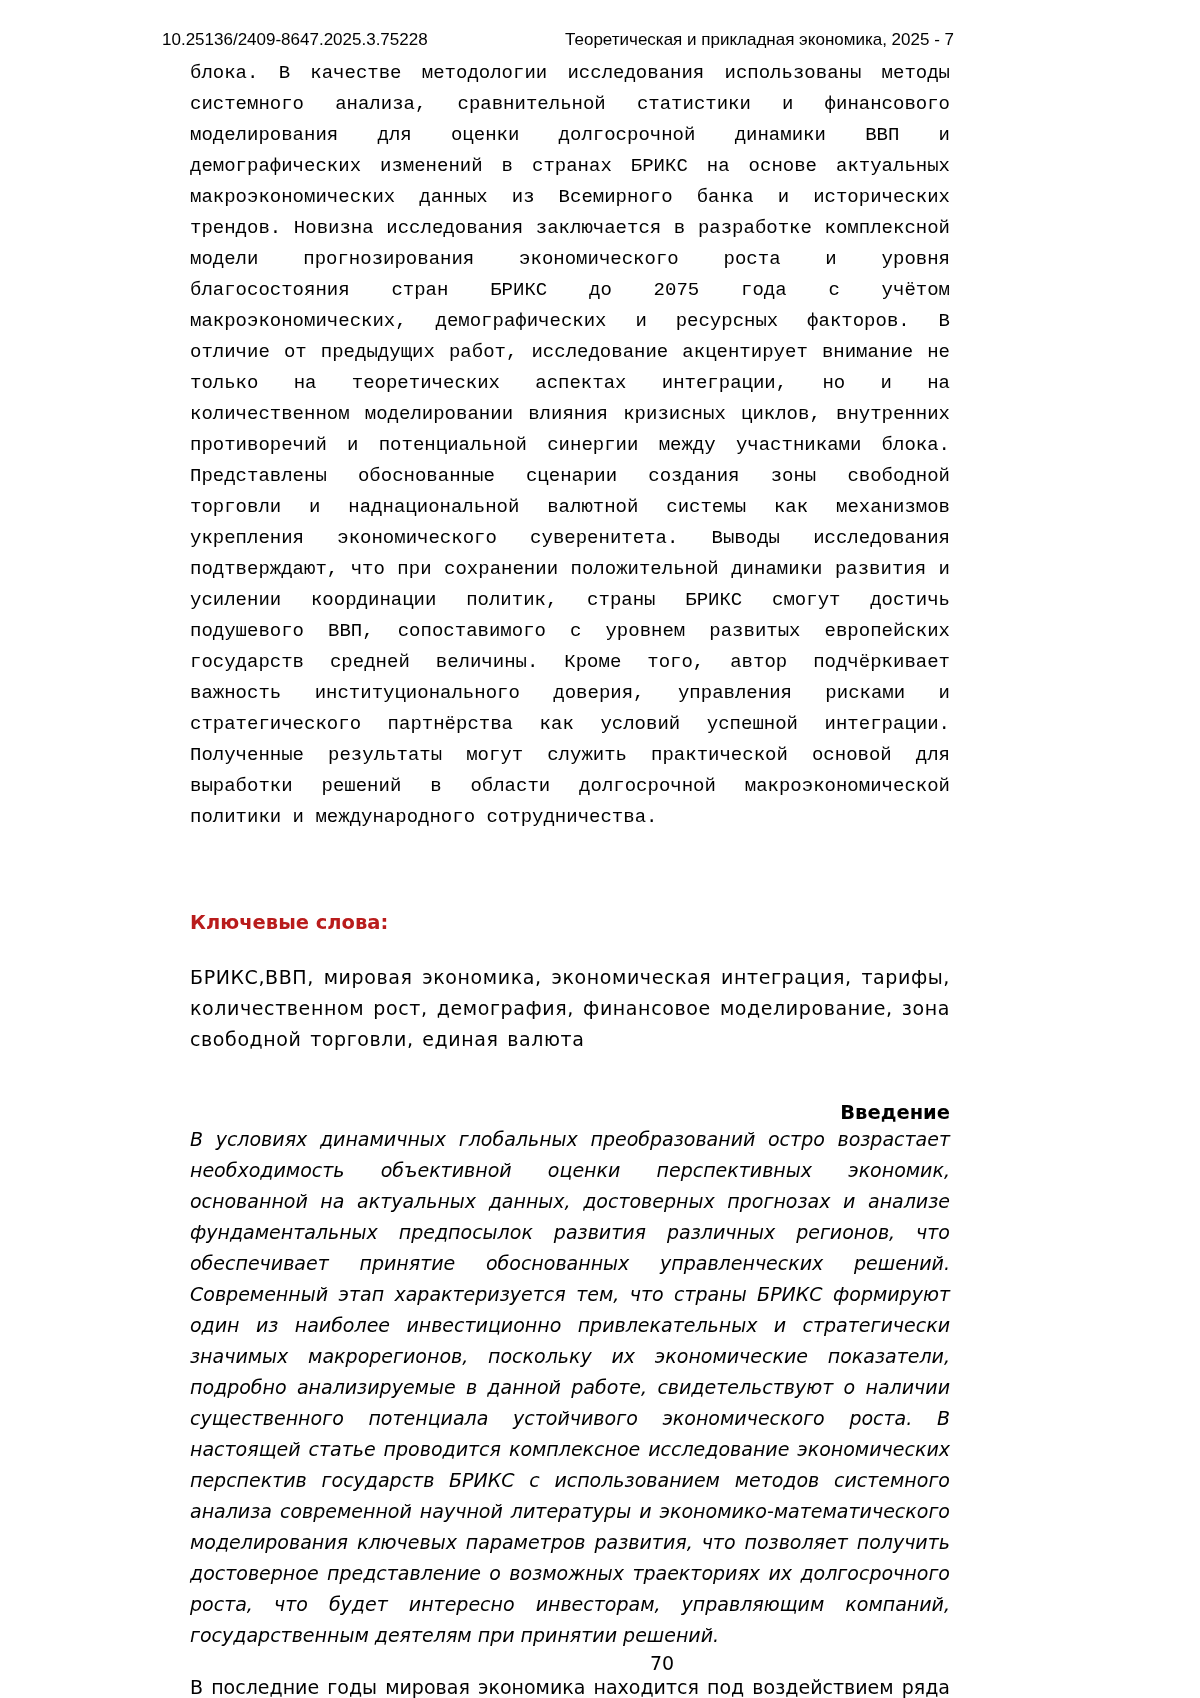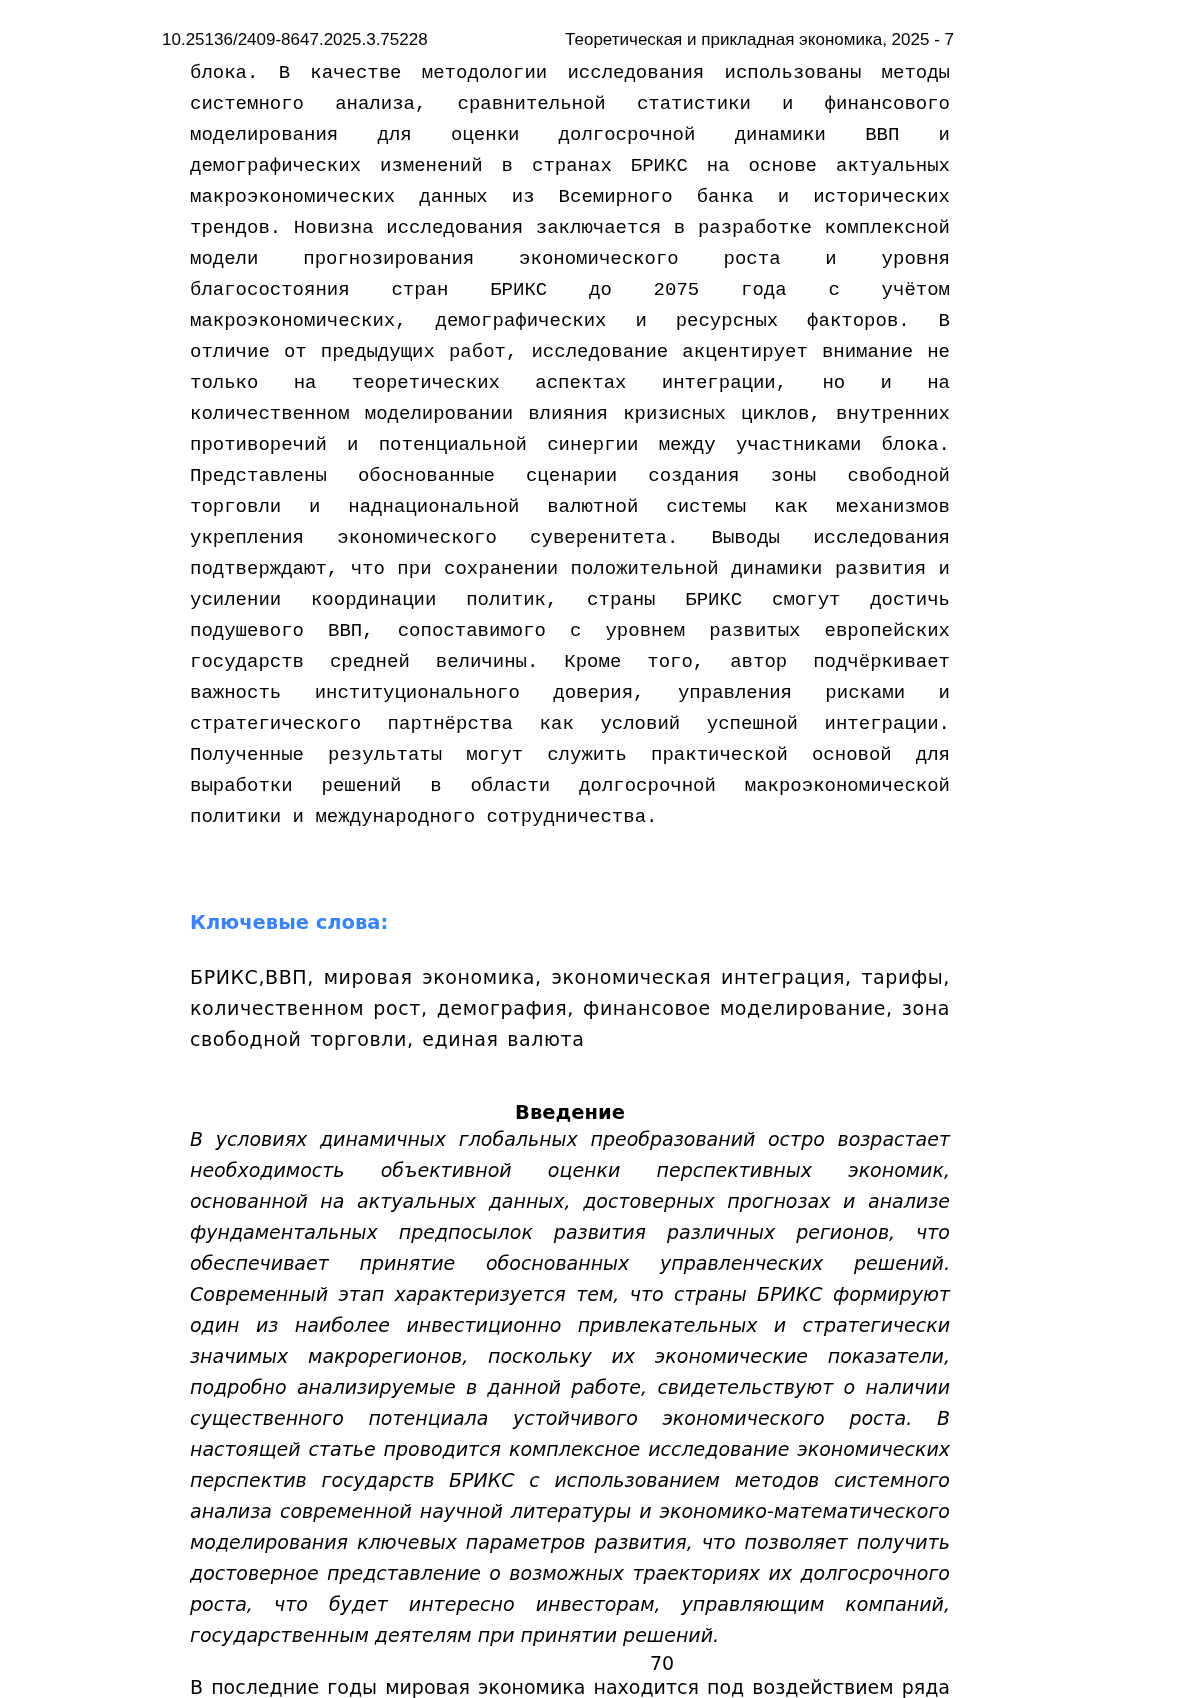--- a/index.html
+++ b/index.html
@@ -41,33 +41,33 @@
   }
   .abstract {
     margin-top: 8px;
     font-family: Liberation Mono, monospace;
   }
   .kw-heading {
     margin: 78px 0 0 0;
     font-family: "DejaVu Sans", sans-serif;
     font-size: 19.5px;
     font-weight: bold;
-    color: #3b82f6;
+    color: #b91c1c;
   }
   .keywords {
     margin-top: 28px;
     letter-spacing: 0.6px;
     word-spacing: 2px;
   }
   .section-heading {
     margin: 46px 0 0 0;
     font-family: "DejaVu Sans", sans-serif;
     font-size: 19.5px;
     font-weight: bold;
-    text-align: center;
+    text-align: right;
     color: #000000;
   }
   .intro-p1 {
     font-style: italic;
   }
   .intro-p2 {
     margin-top: 21px;
   }
   .page-footer {
     position: absolute;

